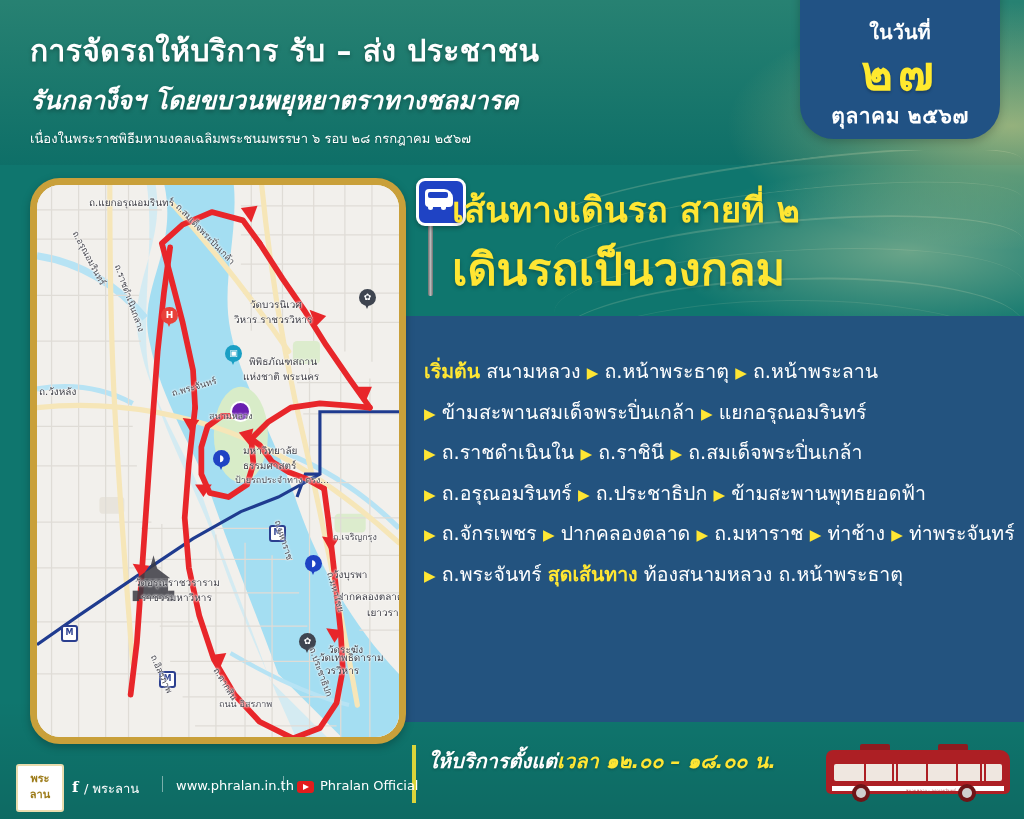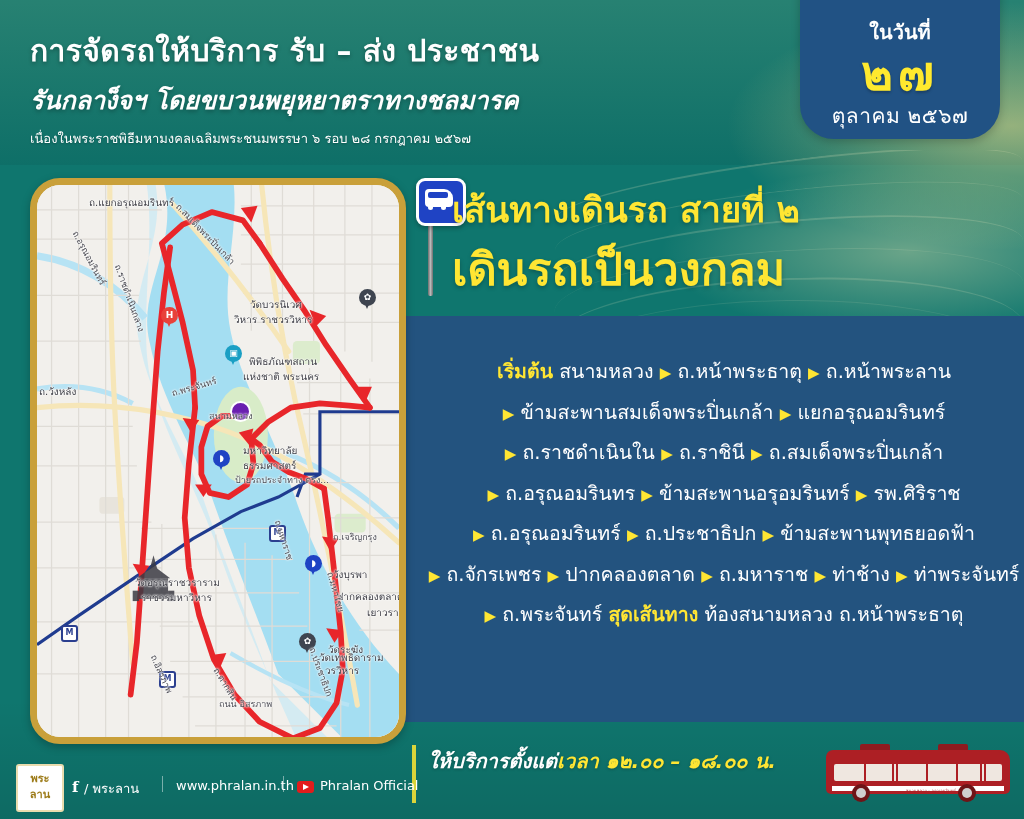--- a/index.html
+++ b/index.html
@@ -35,21 +35,21 @@
      font-size:13px;color:#fff;white-space:nowrap;
      text-shadow:0 1px 2px rgba(0,0,0,.25);}
 
   
   #dateBadge{position:absolute;left:800px;top:-26px;width:200px;height:165px;
      background:#215284;border-radius:0 0 34px 34px;
      box-shadow:0 3px 10px rgba(0,0,0,.22);text-align:center;}
   #dateBadge .pre{margin-top:42px;font-size:20px;color:#fff;font-weight:600;}
   #dateBadge .big{margin-top:-1px;font-size:48px;line-height:1.12;color:#ffe92e;font-weight:700;
      letter-spacing:5px;text-shadow:0 2px 3px rgba(0,0,0,.25);}
-  #dateBadge .post{margin-top:-2px;font-size:21px;color:#fff;font-weight:400;letter-spacing:.5px;}
+  #dateBadge .post{margin-top:-2px;font-size:21px;color:#fff;font-weight:700;letter-spacing:.5px;}
 
   
   #signPost{position:absolute;left:428px;top:188px;width:5px;height:108px;
      background:linear-gradient(90deg,#6d6d6d,#b9b9b9,#6d6d6d);border-radius:2px;}
   #signPlate{position:absolute;left:416px;top:178px;width:44px;height:42px;
      background:#1f43c4;border:3px solid #fff;border-radius:9px;
      box-shadow:0 2px 5px rgba(0,0,0,.3);}
   #signPlate .bus{position:absolute;left:6px;top:8px;width:28px;height:18px;
      background:#fff;border-radius:4px 9px 4px 4px;}
   #signPlate .bus:before{content:"";position:absolute;left:3px;top:3px;width:20px;height:6px;
@@ -58,21 +58,21 @@
      background:#fff;border-radius:50%;box-shadow:13px 0 0 0 #fff;}
   #routeTitle1{position:absolute;left:452px;top:182px;font-size:35px;font-weight:700;
      color:#ffe633;white-space:nowrap;text-shadow:0 2px 4px rgba(0,0,0,.25);}
   #routeTitle2{position:absolute;left:452px;top:233px;font-size:45px;font-weight:700;
      color:#ffe633;white-space:nowrap;text-shadow:0 2px 4px rgba(0,0,0,.25);}
 
   
   #bluePanel{position:absolute;left:396px;top:316px;width:628px;height:406px;
      background:#23537f;}
   #routeList{position:absolute;left:424px;top:362px;width:600px;}
-  .rline{font-size:19.5px;color:#fff;line-height:1;margin-bottom:21px;white-space:nowrap;text-align:center;}
+  .rline{font-size:19.5px;color:#fff;line-height:1;margin-bottom:21px;white-space:nowrap;}
   .rline .tag{color:#ffe633;font-weight:700;}
   .rline .arw{color:#ffe633;font-size:15px;}
   .rline .seg{}
 
   
   #mapFrame{position:absolute;left:30px;top:178px;width:362px;height:552px;
      border:7px solid #c9a03a;border-radius:30px;overflow:hidden;background:#eef0ec;
      box-shadow:0 3px 8px rgba(0,0,0,.25);}
   #mapCanvas{position:absolute;inset:0;}
   .mlabel{position:absolute;color:#4a4a52;font-size:9px;white-space:nowrap;
@@ -168,21 +168,20 @@
       <div class="bus"></div>
     </div>
   <div id="routeTitle1">เส้นทางเดินรถ สายที่ ๒</div>
   <div id="routeTitle2">เดินรถเป็นวงกลม</div>
 
   <div id="bluePanel"></div>
   <div id="routeList">
       <div class="rline"><span class="tag">เริ่มต้น</span> <span class="seg">สนามหลวง</span> <span class="arw">▶</span> <span class="seg">ถ.หน้าพระธาตุ</span> <span class="arw">▶</span> <span class="seg">ถ.หน้าพระลาน</span> </div>
       <div class="rline"><span class="arw">▶</span> <span class="seg">ข้ามสะพานสมเด็จพระปิ่นเกล้า</span> <span class="arw">▶</span> <span class="seg">แยกอรุณอมรินทร์</span> </div>
       <div class="rline"><span class="arw">▶</span> <span class="seg">ถ.ราชดำเนินใน</span> <span class="arw">▶</span> <span class="seg">ถ.ราชินี</span> <span class="arw">▶</span> <span class="seg">ถ.สมเด็จพระปิ่นเกล้า</span> </div>
-      <div class="rline"><span class="arw">▶</span> <span class="seg">ถ.อรุณอมรินทร</span> <span class="arw">▶</span> <span class="seg">ข้ามสะพานอรุอมรินทร์</span> <span class="arw">▶</span> <span class="seg">รพ.ศิริราช</span> </div>
       <div class="rline"><span class="arw">▶</span> <span class="seg">ถ.อรุณอมรินทร์</span> <span class="arw">▶</span> <span class="seg">ถ.ประชาธิปก</span> <span class="arw">▶</span> <span class="seg">ข้ามสะพานพุทธยอดฟ้า</span> </div>
       <div class="rline"><span class="arw">▶</span> <span class="seg">ถ.จักรเพชร</span> <span class="arw">▶</span> <span class="seg">ปากคลองตลาด</span> <span class="arw">▶</span> <span class="seg">ถ.มหาราช</span> <span class="arw">▶</span> <span class="seg">ท่าช้าง</span> <span class="arw">▶</span> <span class="seg">ท่าพระจันทร์</span> </div>
       <div class="rline"><span class="arw">▶</span> <span class="seg">ถ.พระจันทร์</span>  <span class="tag">สุดเส้นทาง</span> <span class="seg">ท้องสนามหลวง ถ.หน้าพระธาตุ</span></div>
     </div>
 
   <div id="mapFrame">
     <svg id="mapCanvas" viewBox="0 0 348 538">
       <rect x="0" y="0" width="348" height="538" fill="#f2f0ec"></rect>
 
       <path d="M120,-10 C140,60 96,96 108,150 C120,210 150,250 168,300 C186,352 206,400 232,470 L300,538 L348,538 L348,470

